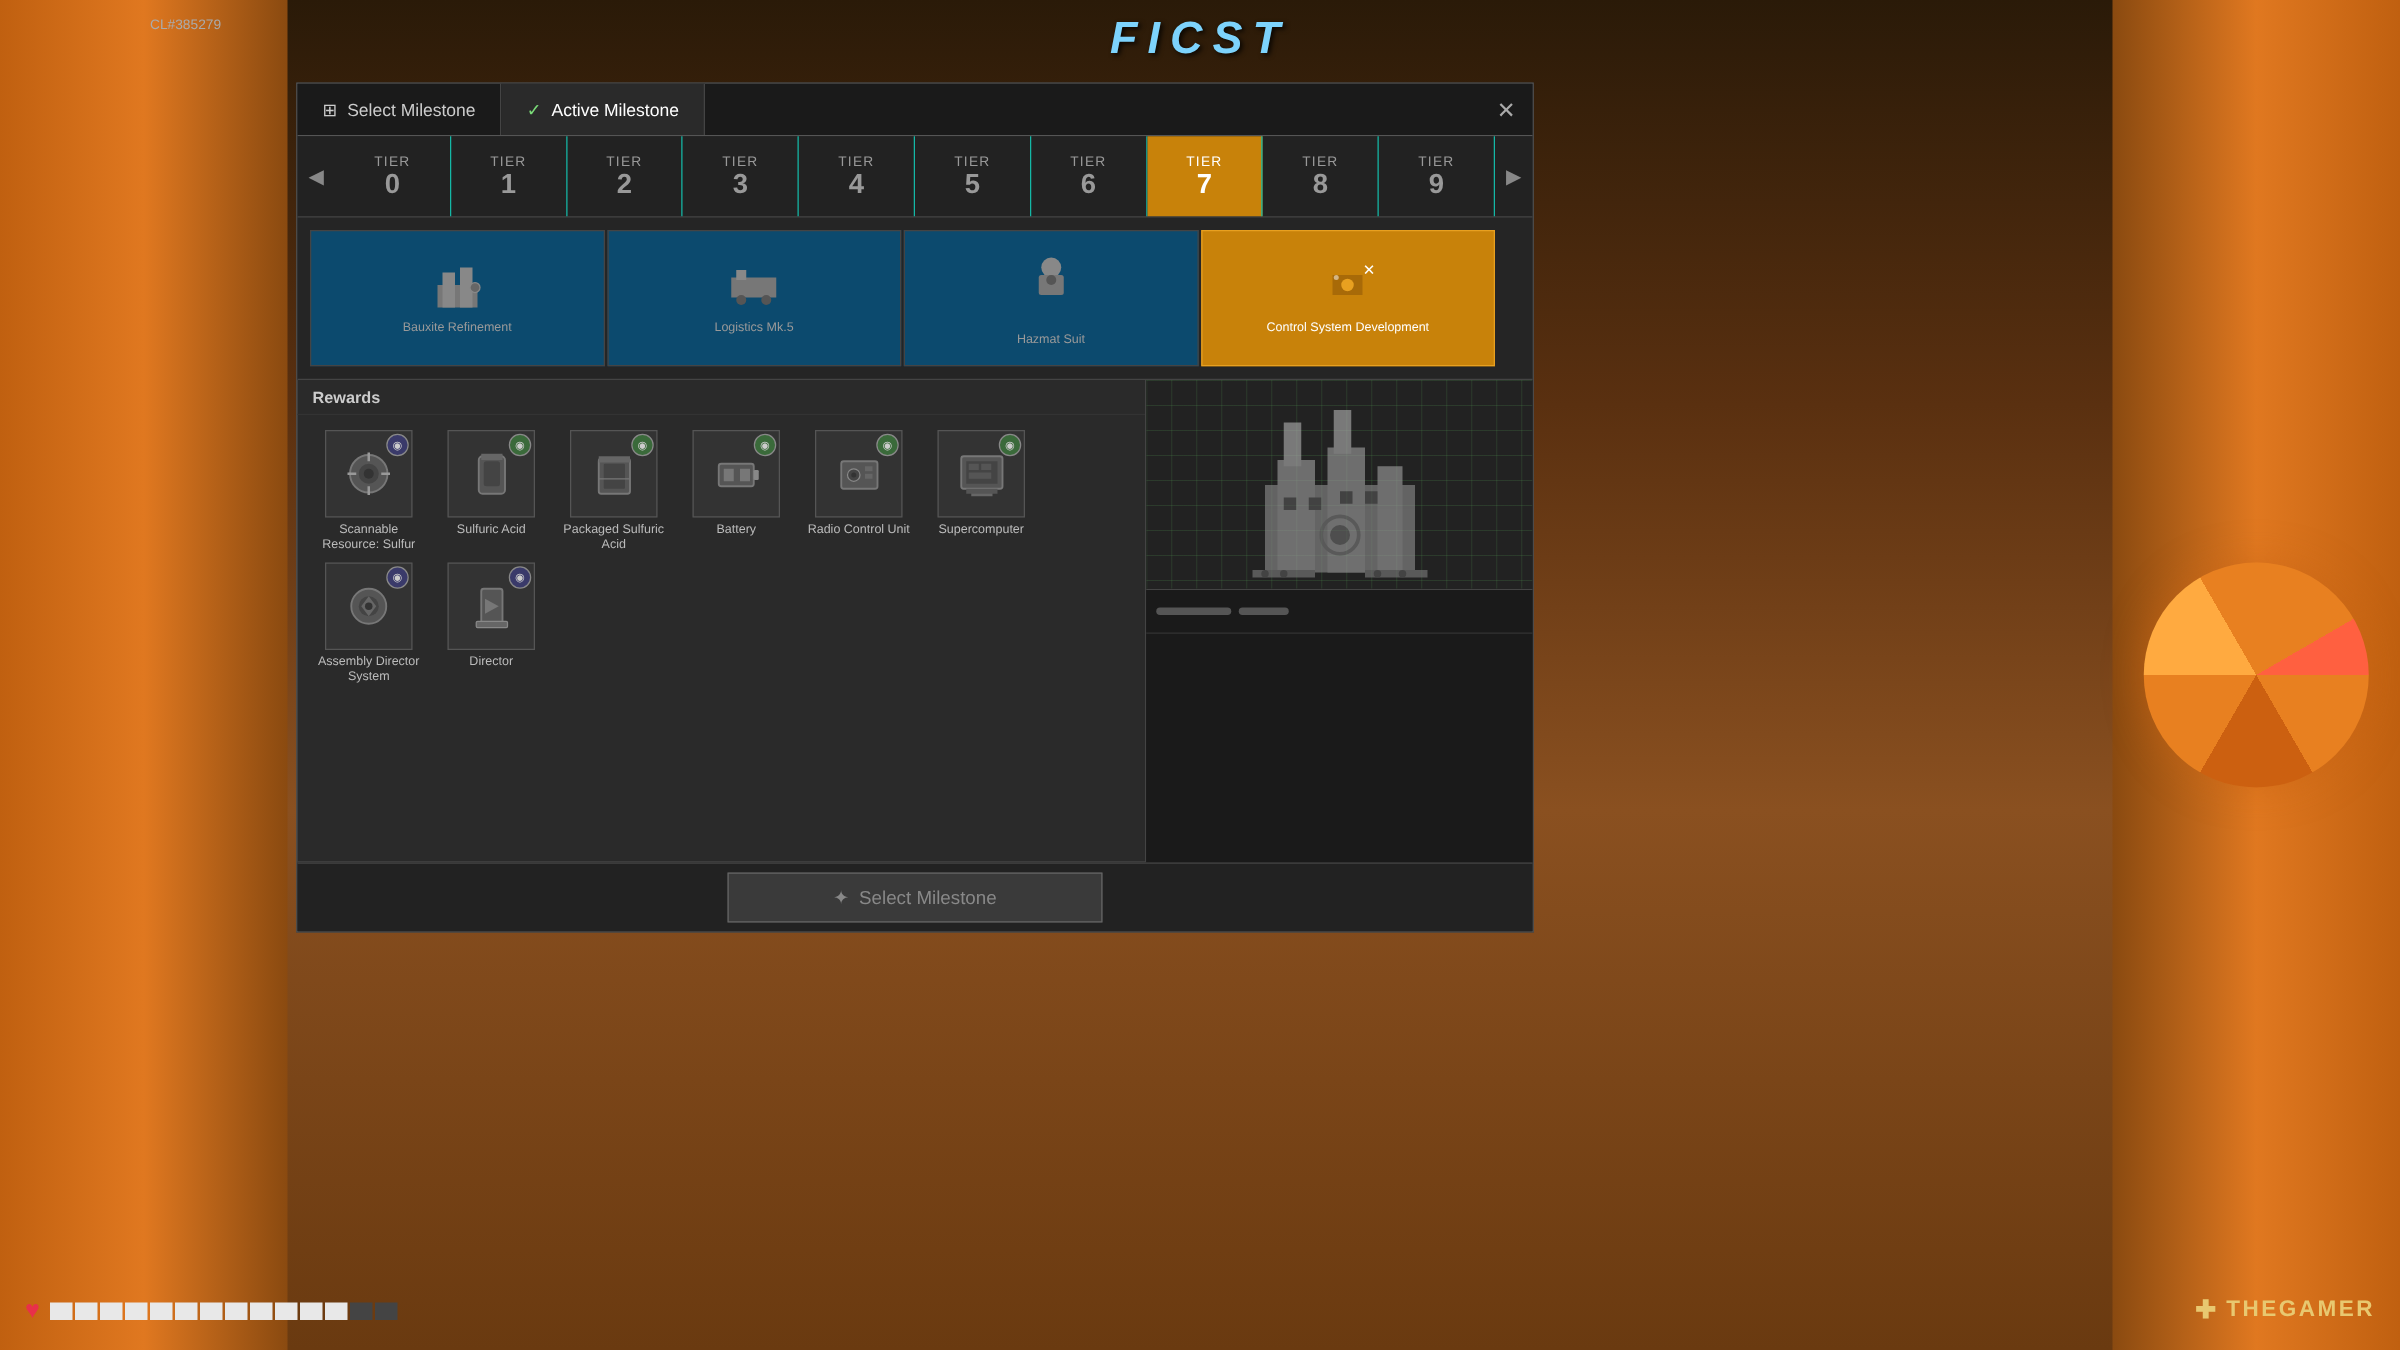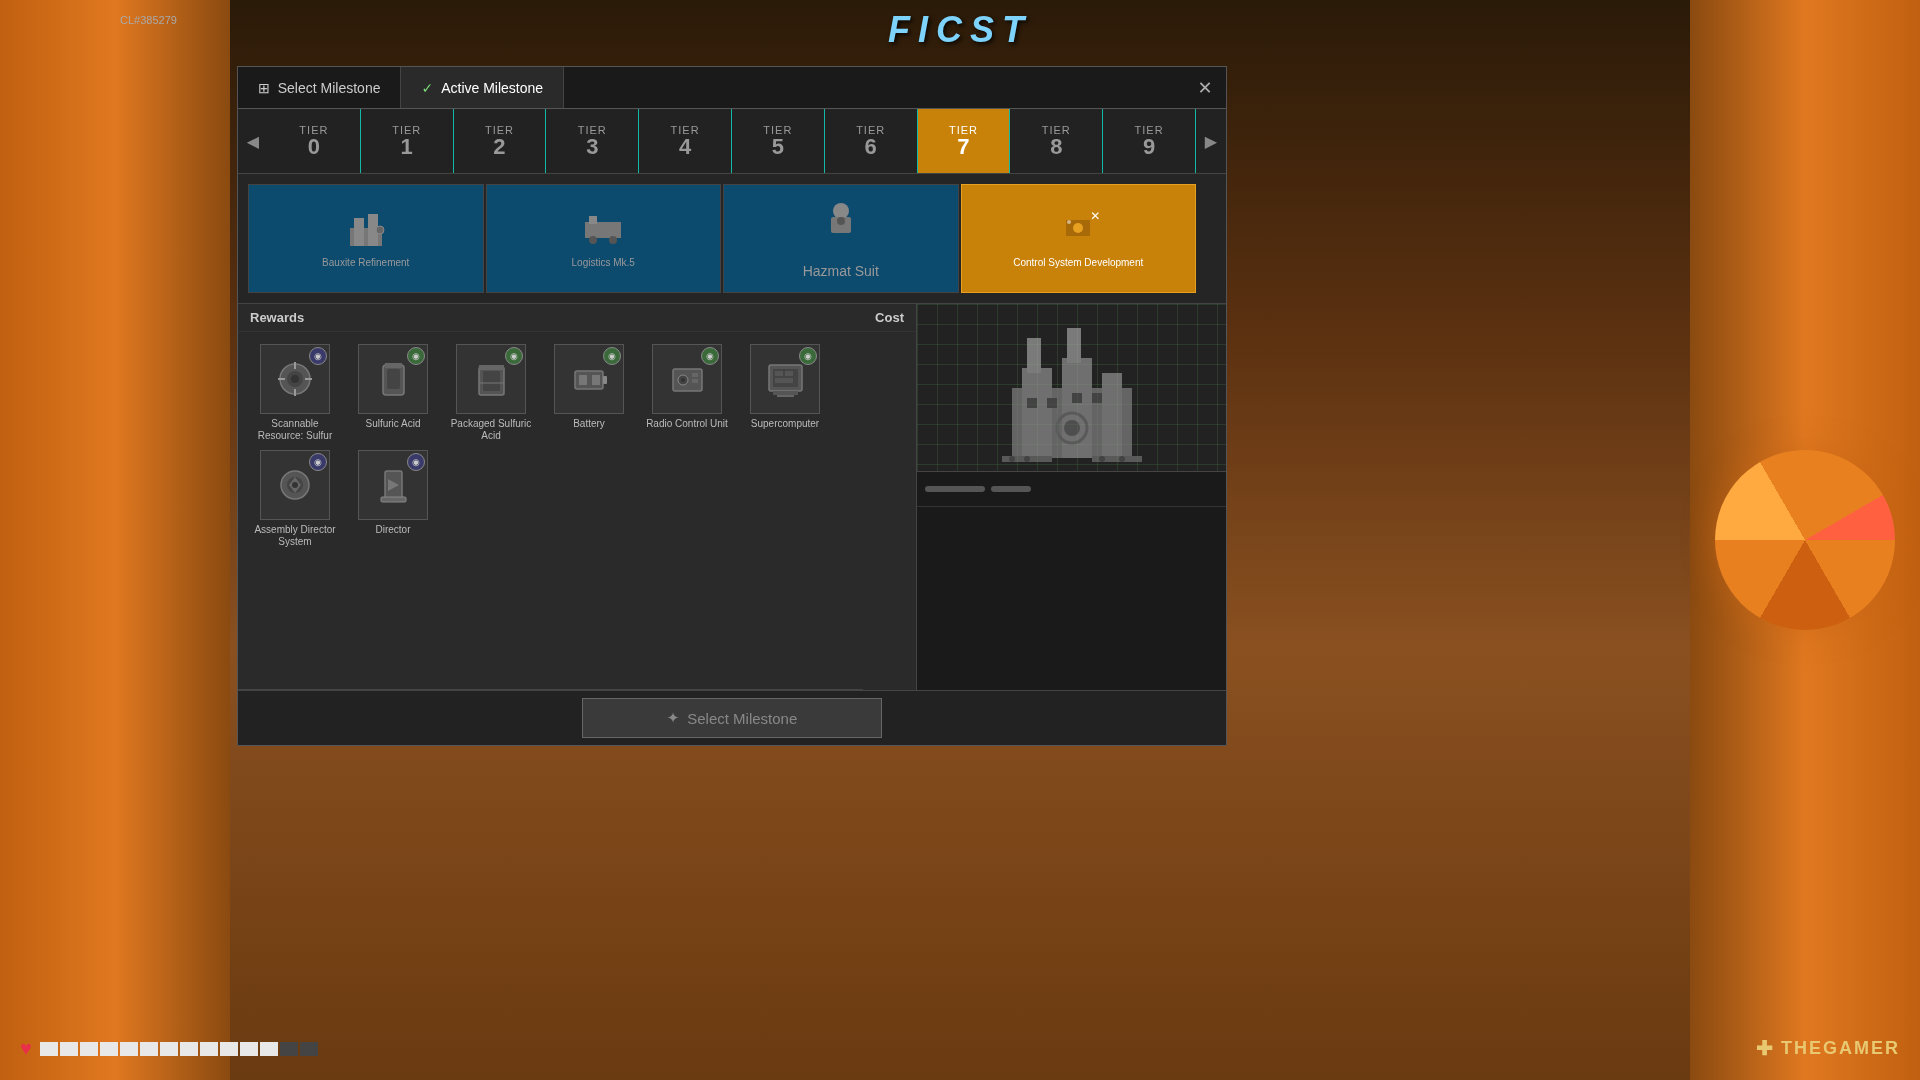--- a/index.html
+++ b/index.html
@@ -553,21 +553,21 @@
       <div class="milestone-card">
     <div class="milestone-icon" style="position:relative;">
       <svg width="48" height="40" viewBox="0 0 48 40">
             <circle cx="24" cy="14" r="8" fill="#888"></circle>
             <rect x="14" y="20" width="20" height="16" rx="2" fill="#777"></rect>
             <circle cx="24" cy="24" r="4" fill="#555"></circle>
           </svg>
       
       
     </div>
-    <span class="milestone-label" style="font-size:14px;line-height:1.2;margin-top:17px;">Hazmat Suit</span>
+    <span class="milestone-label" style="font-size:10px;line-height:1.2;margin-top:17px;">Hazmat Suit</span>
   </div>
       <div class="milestone-card selected">
     <div class="milestone-icon" style="position:relative;">
       <svg width="48" height="40" viewBox="0 0 48 40">
             <rect x="8" y="8" width="32" height="24" rx="2" fill="#c8820a"></rect>
             <rect x="12" y="12" width="24" height="16" fill="#a86a08"></rect>
             <circle cx="24" cy="20" r="5" fill="#e8a020"></circle>
             <circle cx="15" cy="14" r="2" fill="#fff" opacity="0.5"></circle>
           </svg>
       
@@ -682,24 +682,20 @@
                   <rect x="10" y="34" width="25" height="5" rx="1" fill="#666" stroke="#888" stroke-width="1"></rect>
                   <path d="M17 16 L28 22 L17 28 Z" fill="#777"></path>
                 </svg>
       <div class="reward-badge" style="background:#3a3a6a">◉</div>
     </div>
     <span class="reward-name">Director</span>
   </div>
           </div>
       </div>
 
-      <div class="cost-section">
-        <div class="section-title">Cost</div>
-        <div class="cost-content"></div>
-      </div>
 
     </div>
 
     <div class="preview-panel">
       <div class="preview-image">
         <div class="preview-grid"></div>
 
         <svg class="preview-building" width="160" height="160" viewBox="0 0 160 160" style="position:relative;z-index:1;opacity:0.65;">
 
           <rect x="20" y="80" width="120" height="70" fill="#888"></rect>

